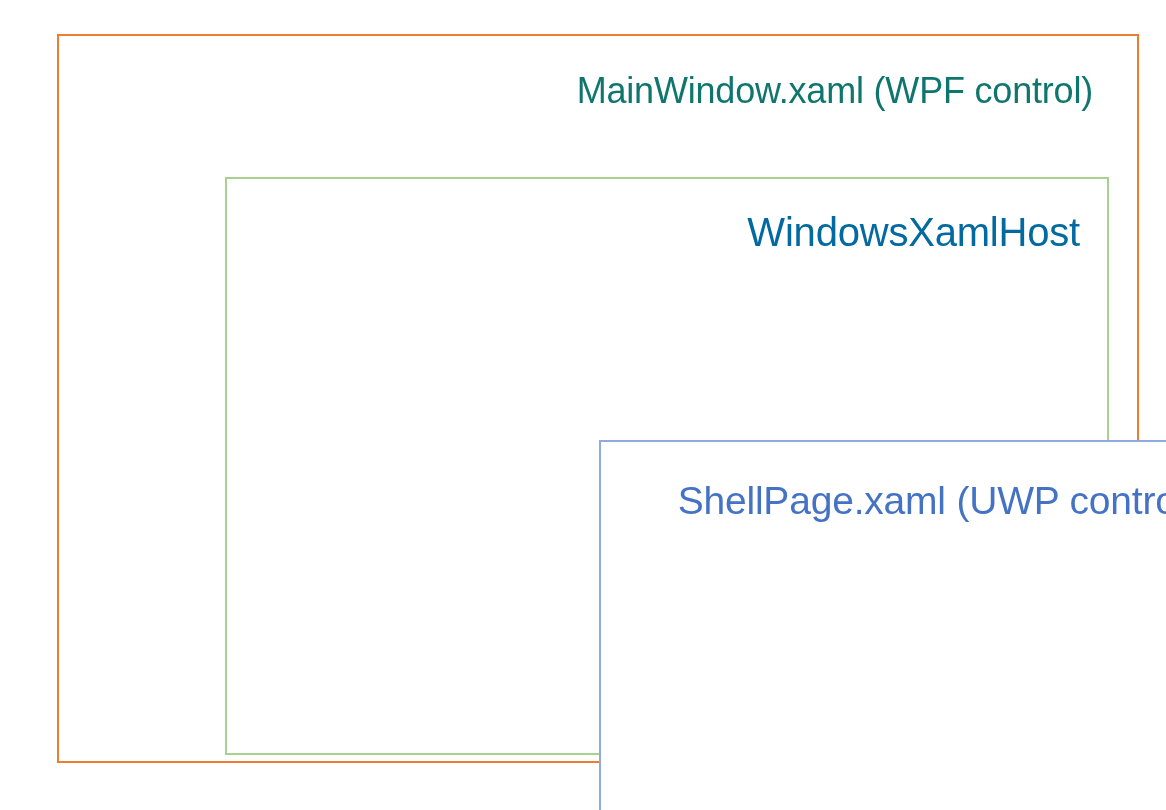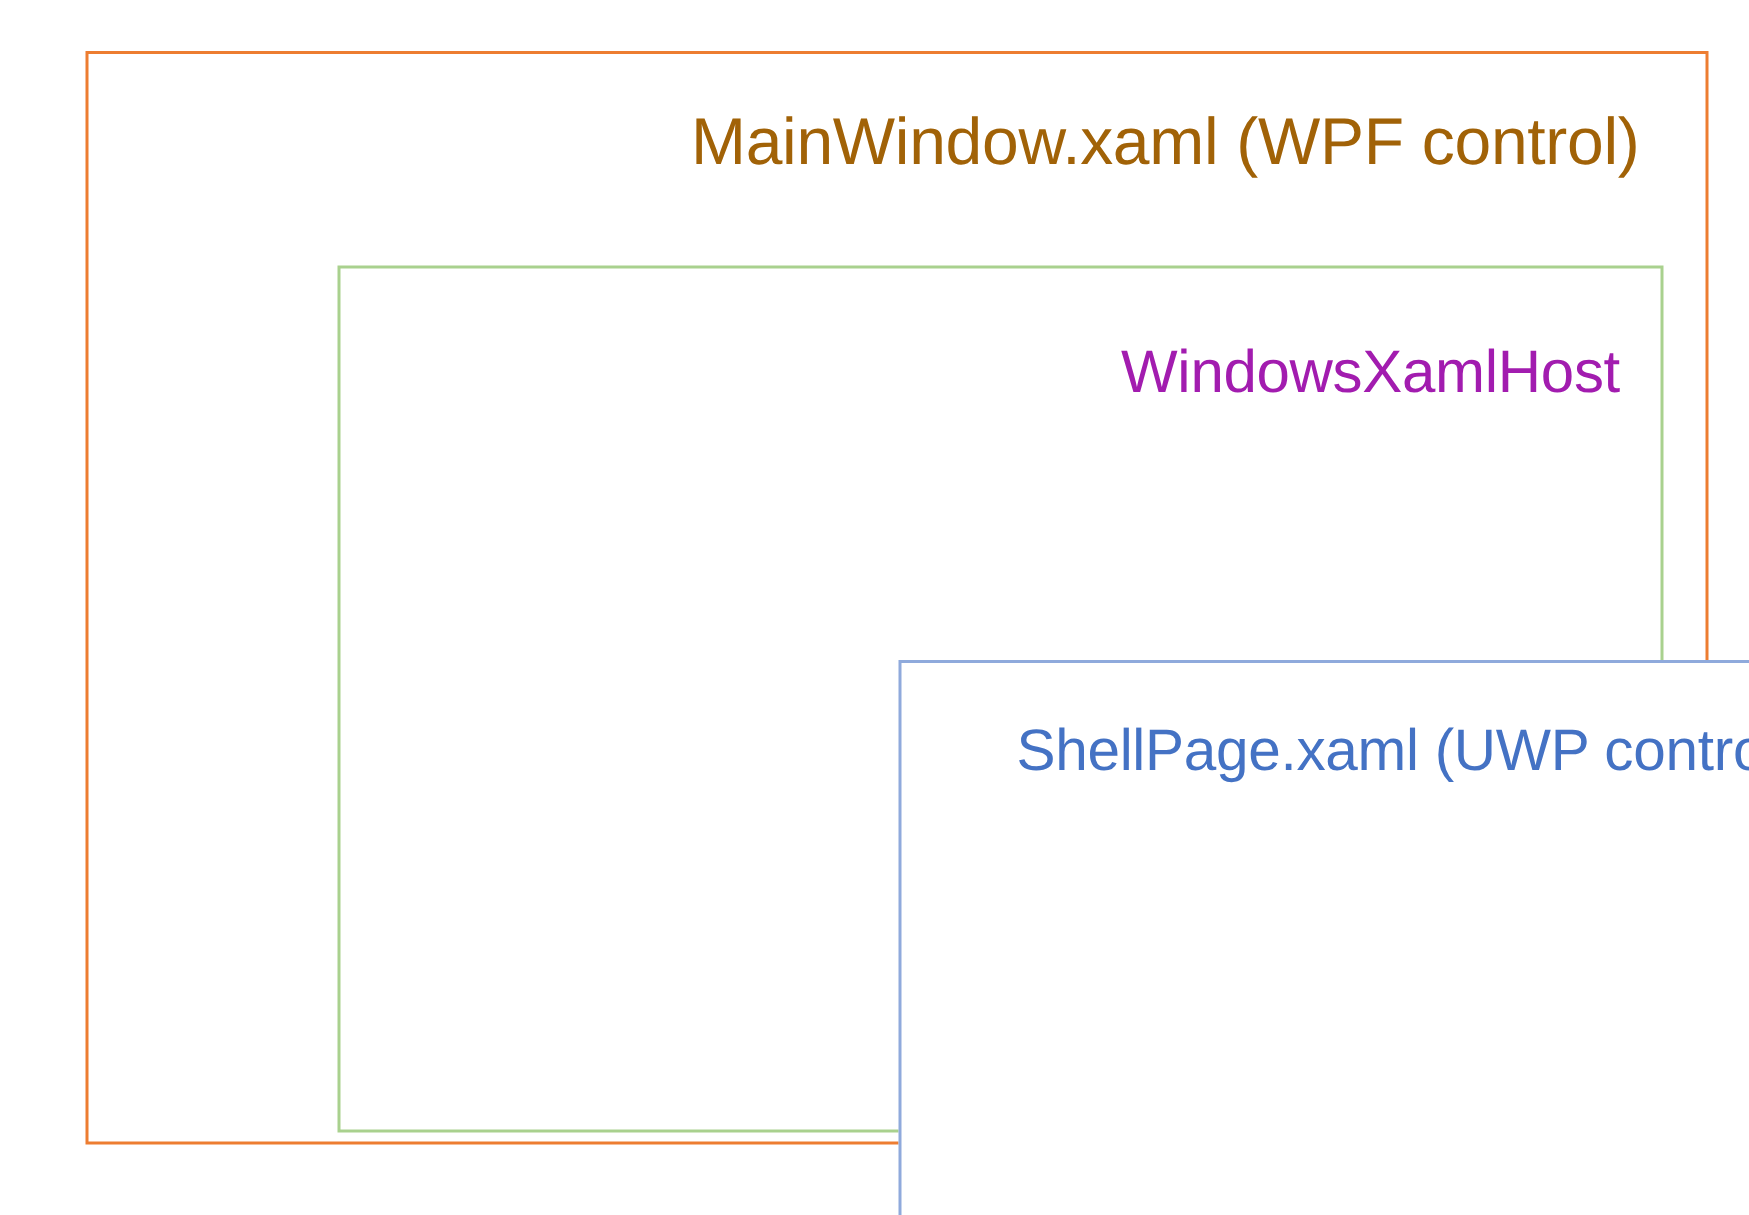--- a/index.html
+++ b/index.html
@@ -28,45 +28,45 @@
     width: 1082px;
     height: 729px;
     box-sizing: border-box;
     border: 2px solid #ED7D31;
     background: #ffffff;
   }
   .label-wpf {
     position: absolute;
     right: 44px;
     top: 36px;
-    font-size: 44px;
+    font-size: 36px;
     line-height: 1.05;
-    color: #a16207;
+    color: #0f766e;
     white-space: nowrap;
     letter-spacing: -0.2px;
   }
 
   
   .box-host {
     position: absolute;
     left: 166px;
     top: 141px;
     width: 884px;
     height: 578px;
     box-sizing: border-box;
     border: 2px solid #A9D18E;
     background: #ffffff;
   }
   .label-host {
     position: absolute;
     right: 27px;
-    top: 48px;
+    top: 32px;
     font-size: 40px;
     line-height: 1.05;
-    color: #a21caf;
+    color: #0369a1;
     white-space: nowrap;
     letter-spacing: -0.2px;
   }
 
   
   .box-shell {
     position: absolute;
     left: 372px;
     top: 261px;
     width: 629px;

